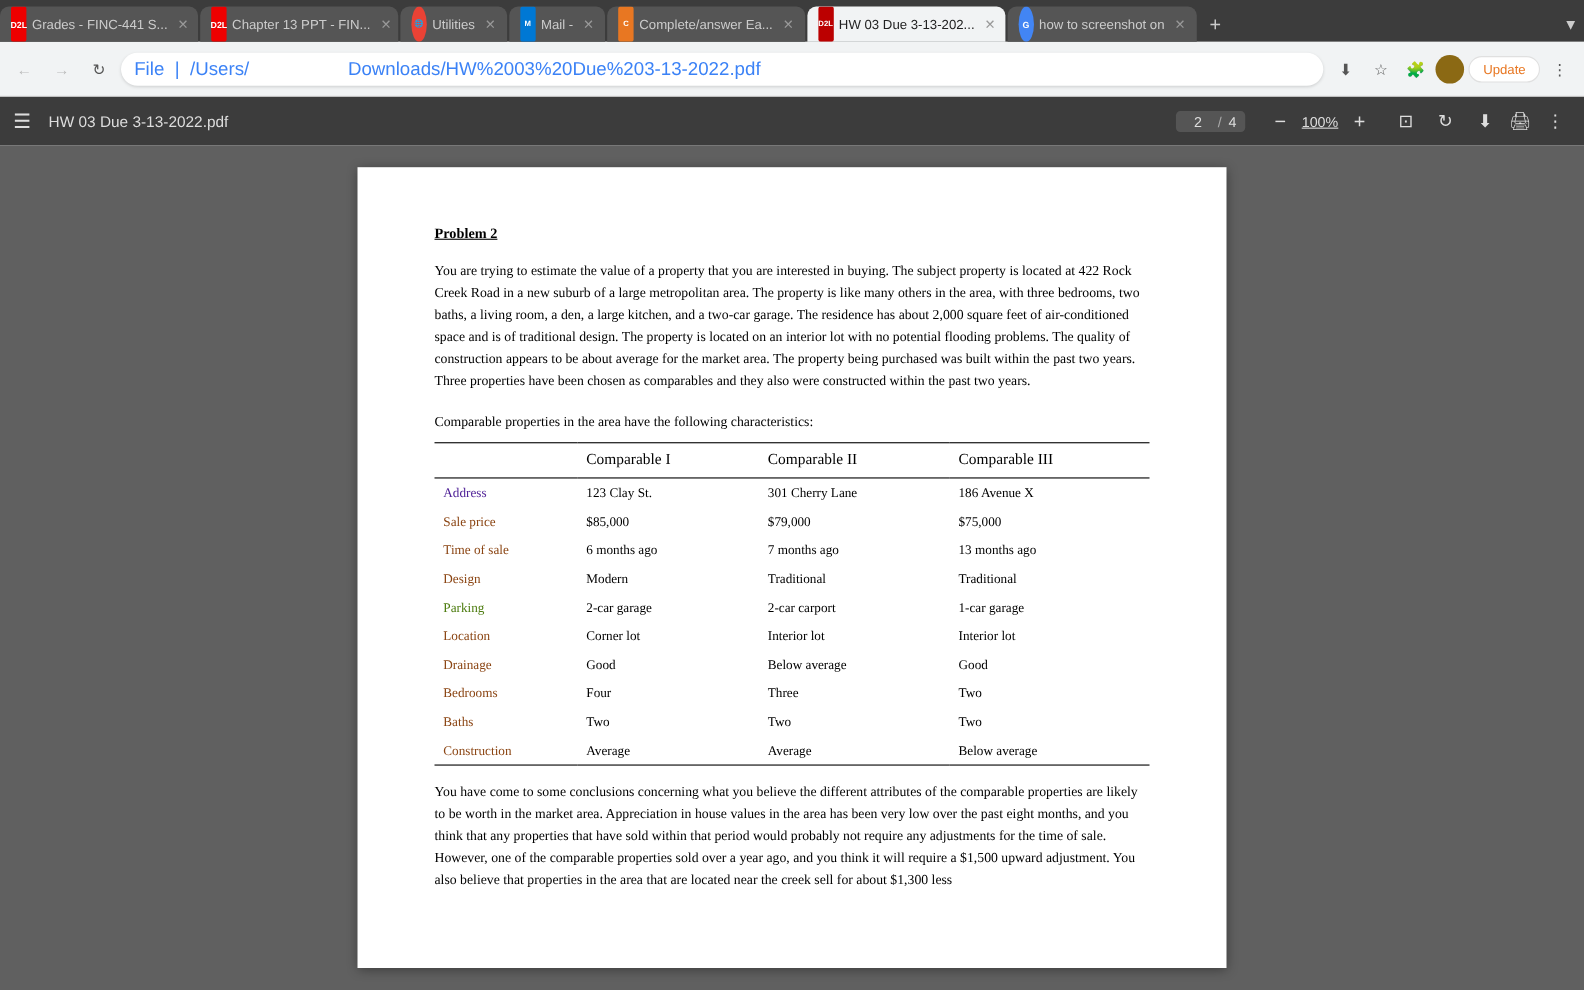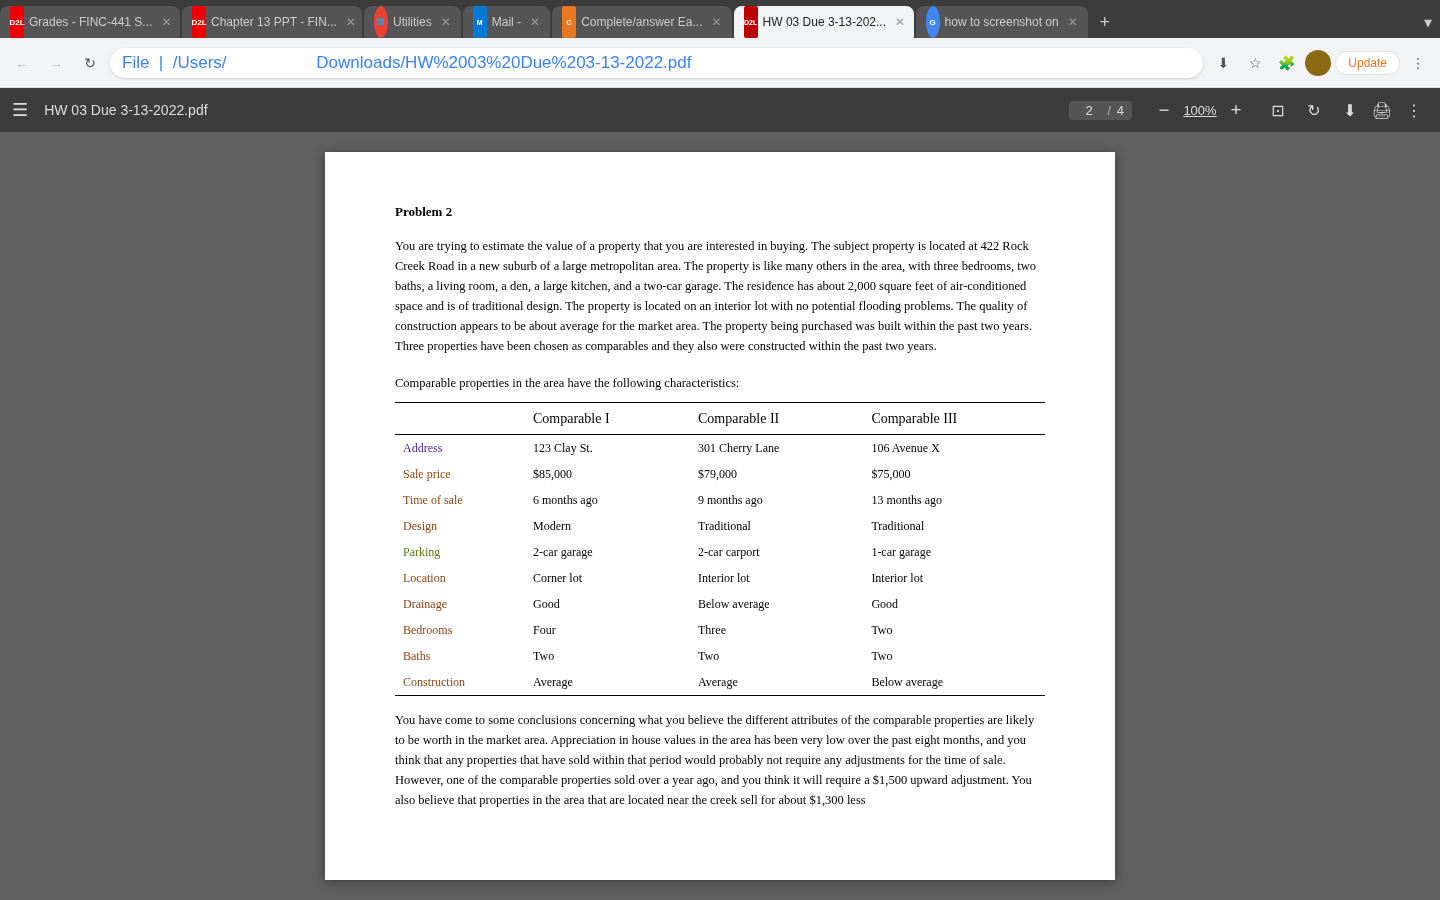--- a/index.html
+++ b/index.html
@@ -180,20 +180,21 @@
       padding: 50px 70px;
       box-shadow: 0 2px 10px rgba(0,0,0,0.4);
       font-family: 'Times New Roman', Times, serif;
       font-size: 13px;
       line-height: 1.5;
       color: #000;
     }
 
     .problem-title {
       font-weight: bold;
+      text-decoration: underline;
       font-size: 13px;
       margin-bottom: 14px;
     }
     .problem-text {
       font-size: 12.5px;
       line-height: 1.6;
       margin-bottom: 18px;
       text-align: left;
     }
     .comparables-intro {
@@ -343,32 +344,32 @@
             <th>Comparable I</th>
             <th>Comparable II</th>
             <th>Comparable III</th>
           </tr>
         </thead>
         <tbody id="table-body">
         <tr>
               <td style="color: #4c1d95;">Address</td>
               <td>123 Clay St.</td>
               <td>301 Cherry Lane</td>
-              <td>106 Avenue X</td>
+              <td>186 Avenue X</td>
             </tr>
             <tr>
               <td style="color: rgb(139, 69, 19);">Sale price</td>
               <td>$85,000</td>
               <td>$79,000</td>
               <td>$75,000</td>
             </tr>
             <tr>
               <td style="color: rgb(139, 69, 19);">Time of sale</td>
               <td>6 months ago</td>
-              <td>9 months ago</td>
+              <td>7 months ago</td>
               <td>13 months ago</td>
             </tr>
             <tr>
               <td style="color: rgb(139, 69, 19);">Design</td>
               <td>Modern</td>
               <td>Traditional</td>
               <td>Traditional</td>
             </tr>
             <tr>
               <td style="color: #4d7c0f;">Parking</td>

